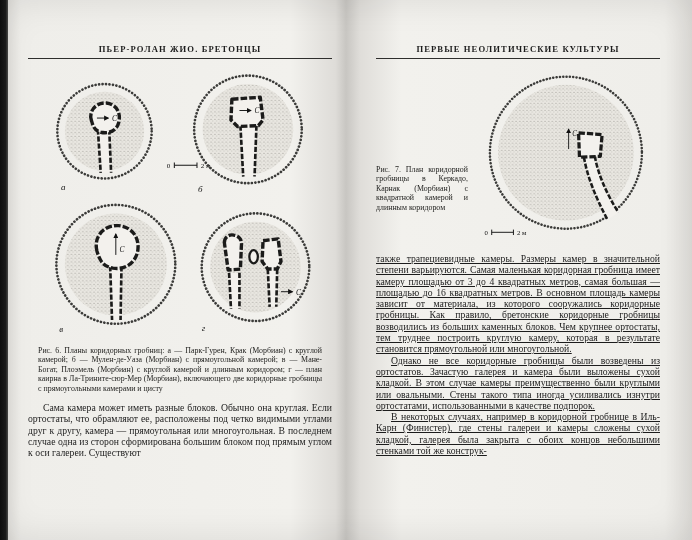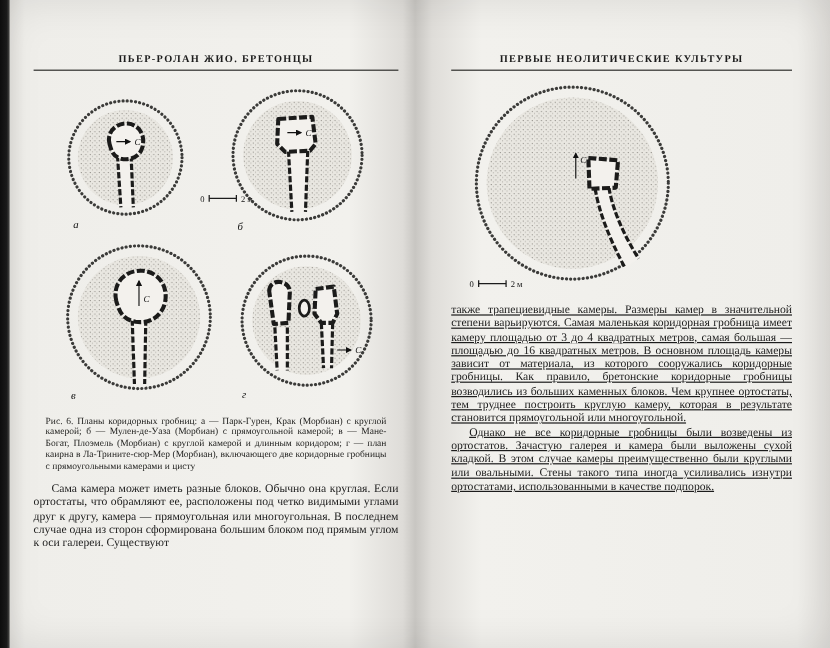--- a/index.html
+++ b/index.html
@@ -155,20 +155,21 @@
 
       <p class="body-text indent">Сама камера может иметь разные блоков. Обычно она круглая. Если ортостаты, что обрамляют ее, расположены под четко видимыми углами друг к другу, камера — прямоугольная или многоугольная. В последнем случае одна из сторон сформирована большим блоком под прямым углом к оси галереи. Существуют</p>
 
     </section>
 
     <section class="page right">
       <div class="running-head">ПЕРВЫЕ НЕОЛИТИЧЕСКИЕ КУЛЬТУРЫ</div>
 
       <figure>
         <div class="fig7-row">
+          <figcaption class="fig7-caption">Рис. 7. План коридорной гробницы в Керкадо, Карнак (Морбиан) с квадратной камерой и длинным коридором</figcaption>
 
           <svg class="fig7-svg" width="200" height="179" viewBox="0 0 210 188">
             <g transform="translate(106,92)">
               <circle r="84" class="kerb"></circle>
               <circle r="75" fill="url(#stip)" class="mound"></circle>
               <path d="M 20,5 C 23,24 32,48 46,74 L 58,66 C 44,44 35,22 32,4 Z" class="corfill"></path>
               <path d="M 20,5 C 23,24 32,48 46,74" class="corwall"></path>
               <path d="M 32,4 C 35,22 44,44 58,66" class="corwall"></path>
               <path d="M 14,-22 L 40,-20 L 38,4 L 15,5 Z" class="cham"></path>
               <line x1="3" y1="-4" x2="3" y2="-26" class="narrow" marker-end="url(#arr)"></line>
@@ -181,18 +182,19 @@
               <text x="-8" y="3" class="sctext">0</text>
               <text x="28" y="3" class="sctext">2 м</text>
             </g>
           </svg>
         </div>
       </figure>
 
       <div style="margin-top:9px;text-decoration:underline;">
         <p class="body-text">также трапециевидные камеры. Размеры камер в значительной степени варьируются. Самая маленькая коридорная гробница имеет камеру площадью от 3 до 4 квадратных метров, самая большая — площадью до 16 квадратных метров. В основном площадь камеры зависит от материала, из которого сооружались коридорные гробницы. Как правило, бретонские коридорные гробницы возводились из больших каменных блоков. Чем крупнее ортостаты, тем труднее построить круглую камеру, которая в результате становится прямоугольной или многоугольной.</p>
         <p class="body-text indent">Однако не все коридорные гробницы были возведены из ортостатов. Зачастую галерея и камера были выложены сухой кладкой. В этом случае камеры преимущественно были круглыми или овальными. Стены такого типа иногда усиливались изнутри ортостатами, использованными в качестве подпорок.</p>
+        <p class="body-text indent">В некоторых случаях, например в коридорной гробнице в Иль-Карн (Финистер), где стены галереи и камеры сложены сухой кладкой, галерея была закрыта с обоих концов небольшими стенками той же конструк-</p>
       </div>
 
     </section>
 
   </div>
 </div>
 
 </body></html>

